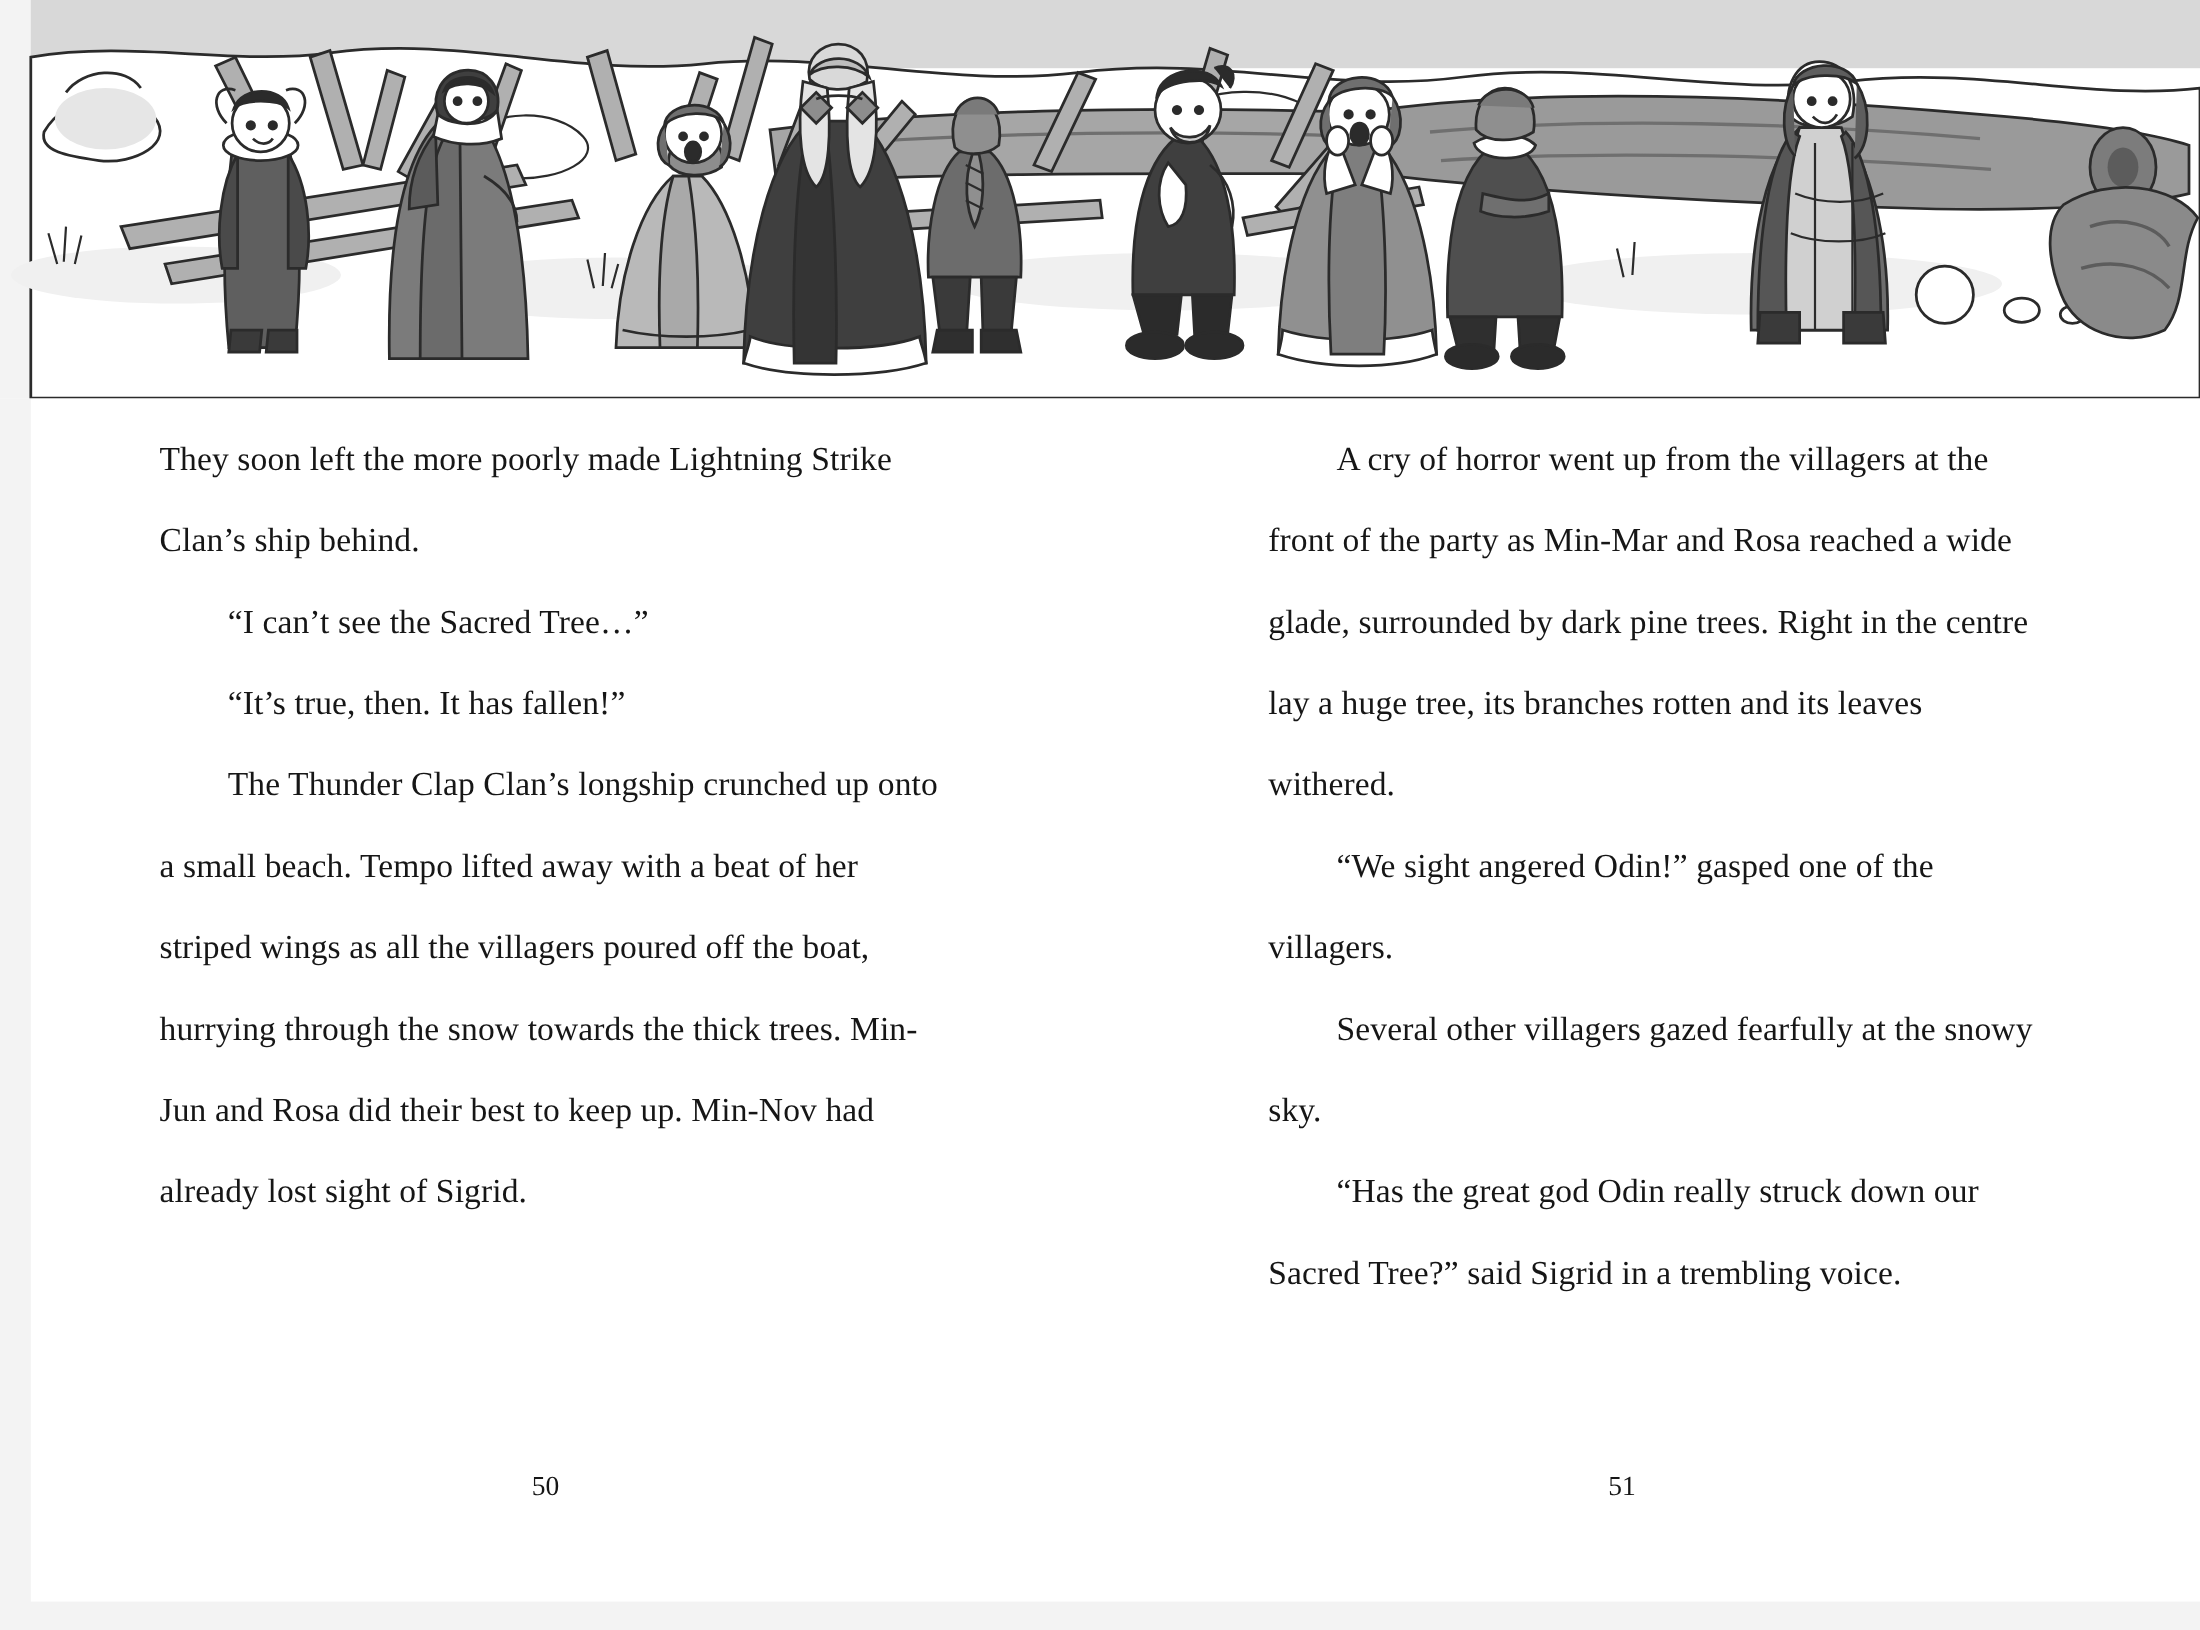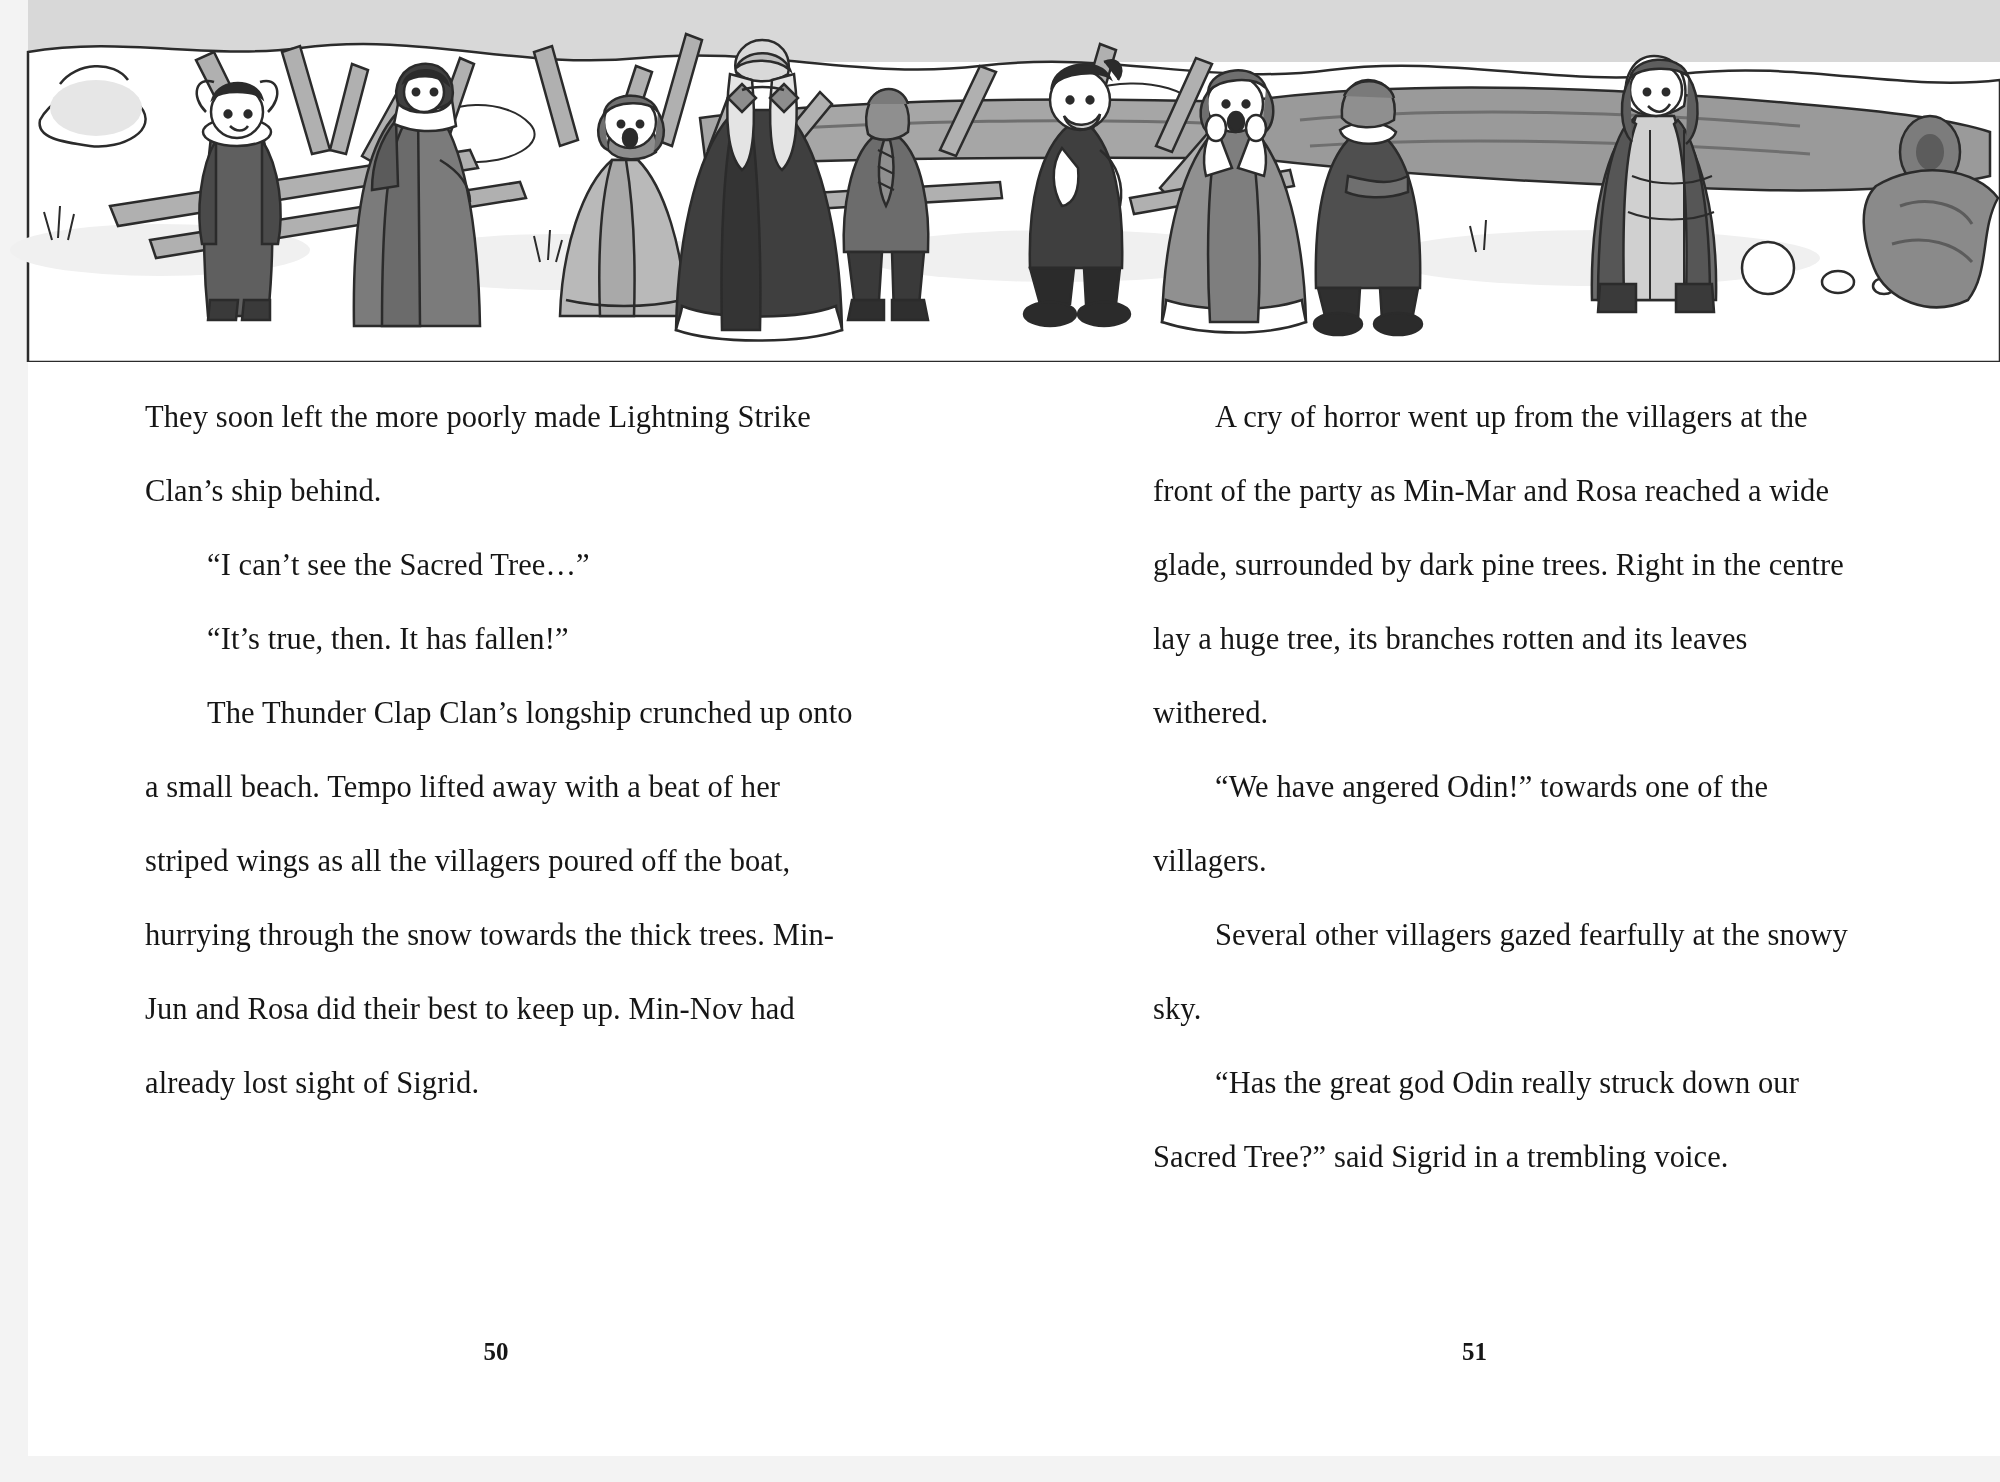--- a/index.html
+++ b/index.html
@@ -73,21 +73,21 @@
     margin: 0;
     text-indent: 0;
   }
   .para.indented { text-indent: 62px; }
 
   
   .folio {
     position: absolute;
     top: 1338px;
     font-size: 25px;
-    font-weight: bold;
+    font-weight: normal;
     font-family: "Liberation Serif", serif;
     color: #161616;
   }
   .folio.left  { left: 466px; width: 60px; text-align: center; }
   .folio.right { left: 1462px; width: 60px; text-align: left; }
 
   
 </style>
 </head>
 <body>
@@ -307,21 +307,21 @@
 
     <div class="column left">
       <p class="para">They soon left the more poorly made Lightning Strike Clan’s ship behind.</p>
       <p class="para indented">“I can’t see the Sacred Tree…”</p>
       <p class="para indented">“It’s true, then. It has fallen!”</p>
       <p class="para indented">The Thunder Clap Clan’s longship crunched up onto a small beach. Tempo lifted away with a beat of her striped wings as all the villagers poured off the boat, hurrying through the snow towards the thick trees. Min-Jun and Rosa did their best to keep up. Min-Nov had already lost sight of Sigrid.</p>
     </div>
 
     <div class="column right">
       <p class="para indented">A cry of horror went up from the villagers at the front of the party as Min-Mar and Rosa reached a wide glade, surrounded by dark pine trees. Right in the centre lay a huge tree, its branches rotten and its leaves withered.</p>
-      <p class="para indented">“We have angered Odin!” towards one of the villagers.</p>
+      <p class="para indented">“We sight angered Odin!” gasped one of the villagers.</p>
       <p class="para indented">Several other villagers gazed fearfully at the snowy sky.</p>
       <p class="para indented">“Has the great god Odin really struck down our Sacred Tree?” said Sigrid in a trembling voice.</p>
     </div>
 
   </div>
 
   <div class="folio left">50</div>
   <div class="folio right">51</div>
 
 </div>

